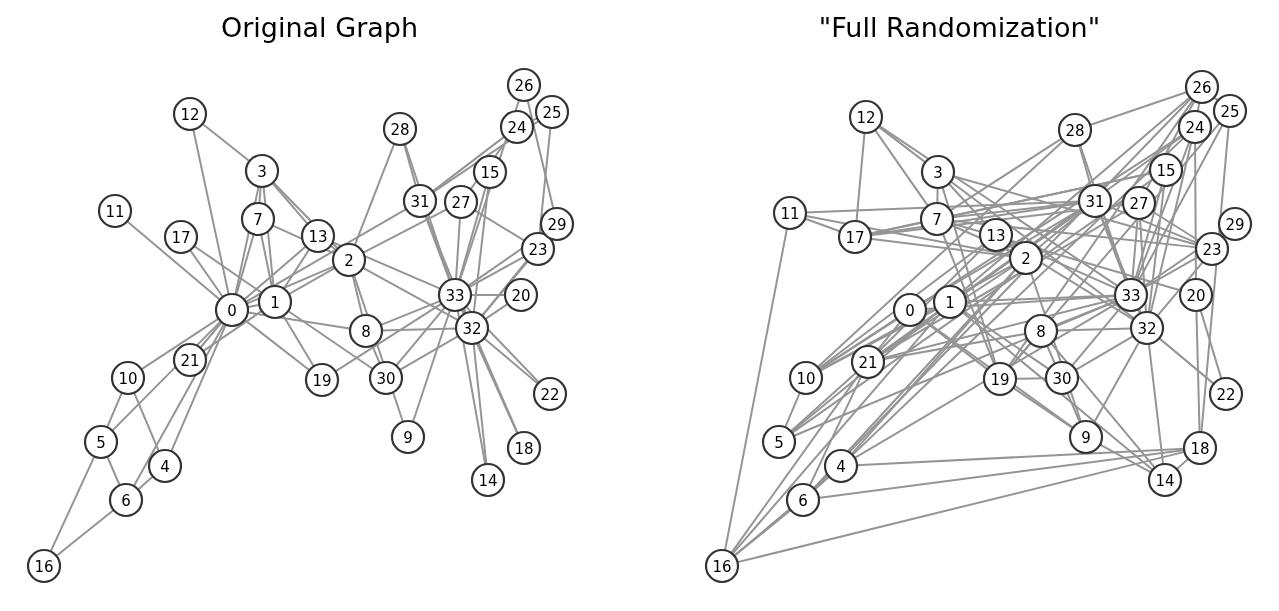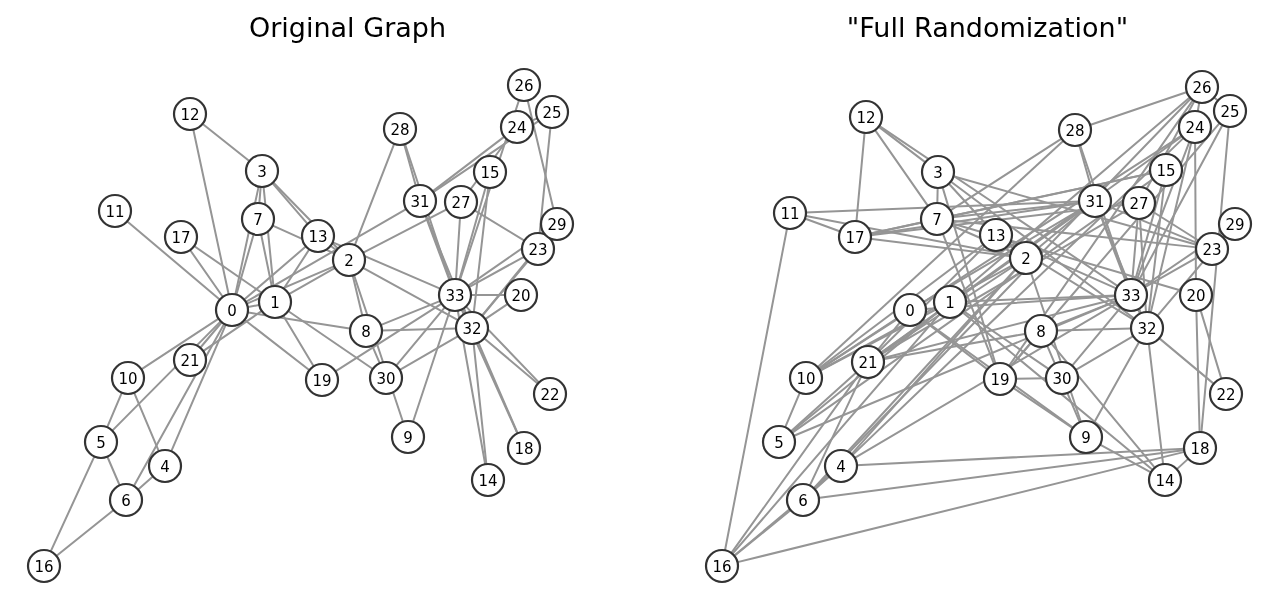--- a/index.html
+++ b/index.html
@@ -33,21 +33,20 @@
     top: 12px;
     left: 0;
     width: 100%;
     text-align: center;
     font-size: 27px;
     font-family: "DejaVu Sans", sans-serif;
     color: #000000;
     font-weight: normal;
     letter-spacing: 0px;
     white-space: nowrap;
-    padding-left: 28px;
   }
   .graph-svg {
     position: absolute;
     top: 0;
     left: 0;
     width: 639px;
     height: 611px;
     display: block;
   }
   .edge {

